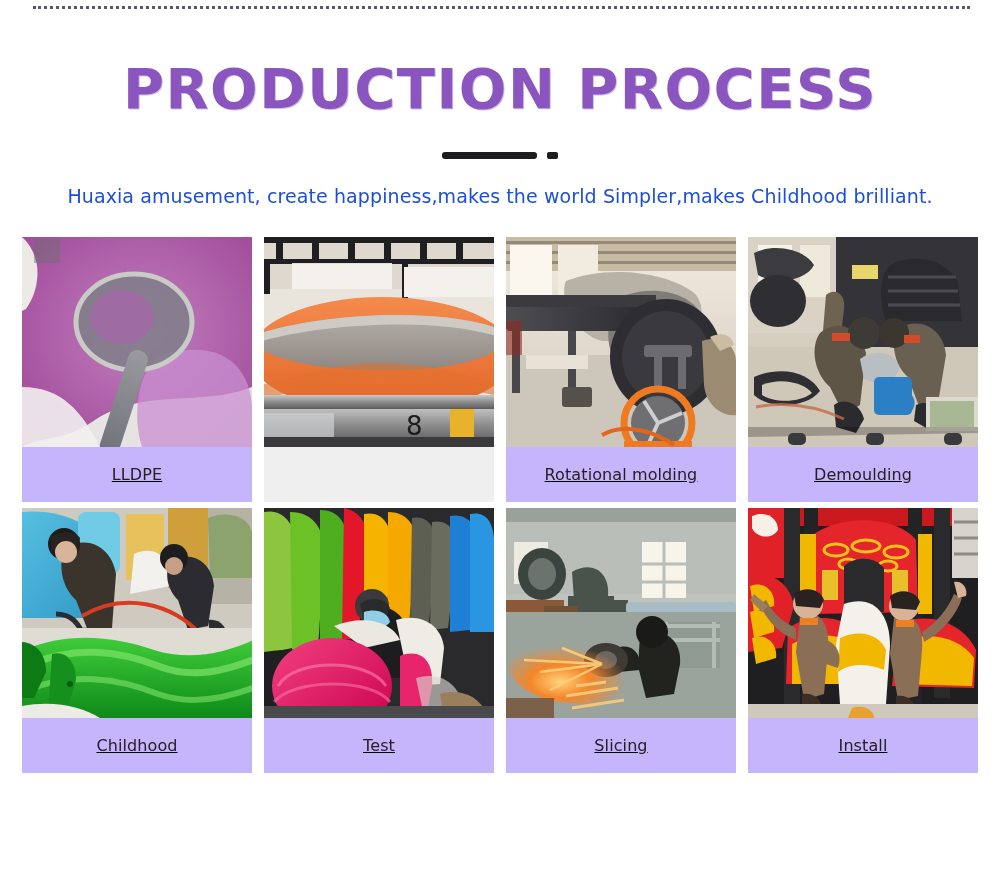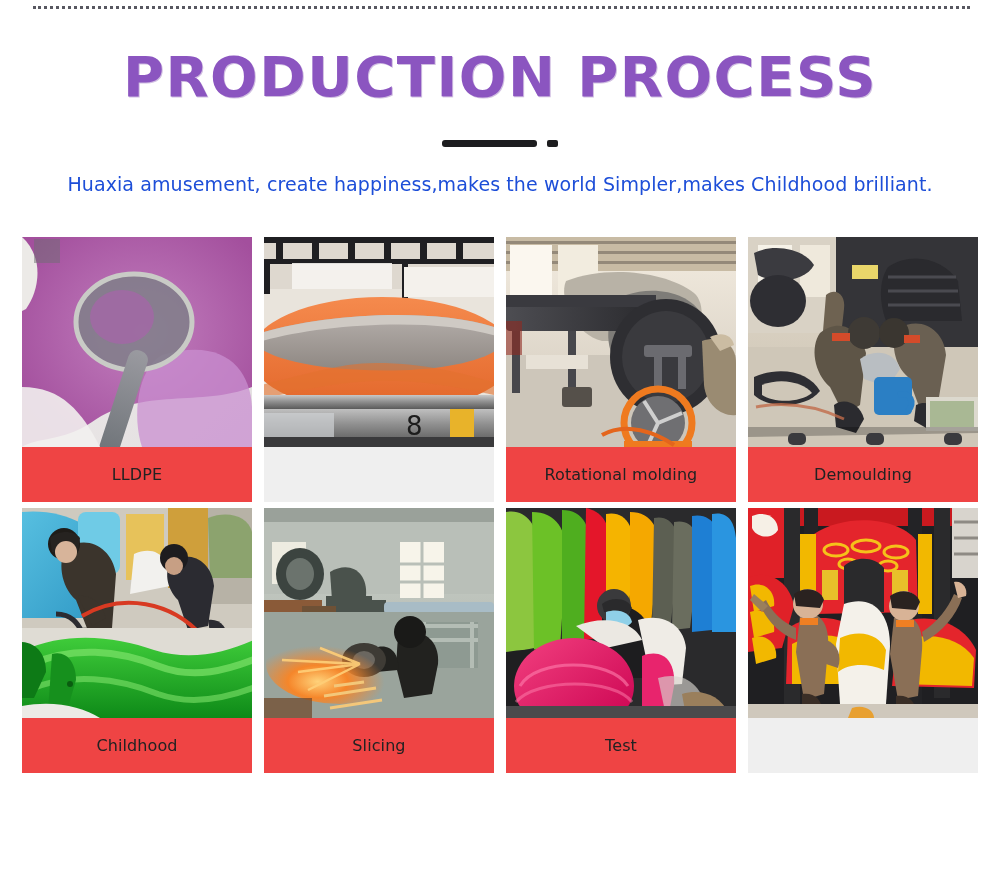--- a/index.html
+++ b/index.html
@@ -15,21 +15,21 @@
   
   .top-rule{
     position:absolute;left:33px;top:6px;width:937px;height:0;
     border-top:3px dotted #3b3b46;
     opacity:.85;
   }
 
   
   .header{padding-top:44px;text-align:center;}
   .title{
-    margin:4px;
+    margin:16px;
     font-size:56px;
     line-height:1.05;
     font-weight:bold;
     letter-spacing:1.5px;
     color:#8b55c0;
     font-family:"DejaVu Sans","Liberation Sans",sans-serif;
     text-shadow:1px 1px 0 rgba(120,70,170,.35);
   }
   .divider{
     margin:30px auto 0;
@@ -69,22 +69,22 @@
     overflow:hidden;
   }
   .thumb{
     position:absolute;left:0;top:0;width:230px;height:210px;
     overflow:hidden;
     background:#b9b9b9;
   }
   .thumb svg{display:block;width:230px;height:210px;}
   .caption{
     position:absolute;left:0;bottom:0;width:230px;height:55px;
-    background:#ef4444;
-    display:flex;align-items:center;justify-content:center;
+    background:#c4b5fd;
+    display:flex;align-items:center;justify-content:center;text-decoration:underline;
   }
   .caption span{
     font-size:16px;color:#222;
     font-family:"DejaVu Sans","Liberation Sans",sans-serif;
     letter-spacing:.1px;
   }
   
   .grid .card.r2{height:265px;}
 </style>
 </head>
@@ -344,77 +344,20 @@
           <path d="M6 182 C48 164 96 170 136 186 C170 198 206 190 236 178" stroke="#7ee36a" stroke-width="6" fill="none" opacity=".6"></path>
           <path d="M-6 134 C14 132 24 146 24 164 L12 190 L-6 190 Z" fill="#0d7a16"></path>
           <path d="M30 146 C44 142 54 154 54 172 L44 206 L26 204 Z" fill="#16901d"></path>
           <circle cx="48" cy="176" r="3" fill="#0a5c10"></circle>
           <circle cx="78" cy="216" r="3" fill="#0a5c10"></circle>
           <path d="M0 198 C30 192 60 198 78 210 L0 210 Z" fill="#ecebe6"></path>
         </svg>
       </div>
       <div class="caption">
         <span>Childhood</span>
-      </div>
-    </div>
-
-    <div class="card r2">
-      <div class="thumb">
-        <svg viewBox="0 0 230 210" preserveAspectRatio="none">
-          <defs>
-            <radialGradient id="g6s" cx="35%" cy="72%" r="45%">
-              <stop offset="0" stop-color="#ffd27a"></stop>
-                <stop offset=".45" stop-color="#f5862a"></stop>
-              <stop offset="1" stop-color="#f5862a" stop-opacity="0"></stop>
-            </radialGradient>
-            <linearGradient id="g6w" x1="0" y1="0" x2="0" y2="1">
-              <stop offset="0" stop-color="#cfd4cd"></stop>
-                <stop offset="1" stop-color="#a7aea6"></stop>
-            </linearGradient>
-          </defs>
-          <rect width="230" height="210" fill="url(#g6w)"></rect>
-          <rect x="0" y="0" width="230" height="86" fill="#b9bfb8"></rect>
-          <rect x="0" y="0" width="230" height="14" fill="#9aa19a"></rect>
-          <rect x="8" y="34" width="34" height="42" fill="#f4f1e6" opacity=".9"></rect>
-          <rect x="136" y="34" width="44" height="56" fill="#f7f4ea"></rect>
-          <g stroke="#b9bfb8" stroke-width="3">
-            <path d="M158 34 L158 90 M136 56 L180 56 M136 74 L180 74"></path>
-          </g>
-          <ellipse cx="36" cy="66" rx="24" ry="26" fill="#3c4440"></ellipse>
-          <ellipse cx="36" cy="66" rx="14" ry="16" fill="#6b736d"></ellipse>
-          <path d="M66 64 C86 52 104 64 102 88 L68 92 Z" fill="#4a524c"></path>
-          <rect x="62" y="88" width="46" height="16" fill="#4a524c"></rect>
-          <rect x="0" y="92" width="58" height="34" fill="#8a5a38"></rect>
-          <rect x="0" y="108" width="30" height="26" fill="#b0642c"></rect>
-          <rect x="38" y="98" width="34" height="28" fill="#6e5136"></rect>
-          <rect x="108" y="92" width="14" height="26" fill="#4a524c"></rect>
-          <rect x="120" y="94" width="110" height="12" rx="4" fill="#a8bcc6"></rect>
-          <rect x="124" y="106" width="8" height="16" fill="#7e8a90"></rect>
-          <rect x="0" y="104" width="230" height="106" fill="#9aa49c"></rect>
-          <rect x="156" y="114" width="58" height="46" fill="#8e9a92"></rect>
-          <g stroke="#b4bdb5" stroke-width="4" fill="none">
-            <path d="M156 118 L214 118 M156 132 L214 132 M160 114 L160 160 M208 114 L208 160"></path>
-          </g>
-          <path d="M134 128 C156 118 176 130 174 156 L168 186 L140 190 L132 158 Z" fill="#22221f"></path>
-          <circle cx="146" cy="124" r="16" fill="#1a1a18"></circle>
-          <path d="M110 140 C126 134 136 146 134 162 L112 164 Z" fill="#22221f"></path>
-          <ellipse cx="100" cy="152" rx="22" ry="17" fill="#3e3b35"></ellipse>
-          <ellipse cx="100" cy="152" rx="11" ry="9" fill="#6b6760"></ellipse>
-          <ellipse cx="76" cy="156" rx="74" ry="40" fill="url(#g6s)"></ellipse>
-          <g stroke="#ffcf78" stroke-width="2.5" opacity=".9">
-            <path d="M96 156 L34 164 M96 156 L44 182 M96 156 L56 140 M96 156 L18 152"></path>
-          </g>
-          <g stroke="#f3c77a" stroke-width="3">
-            <path d="M60 188 L112 180 M66 200 L118 192 M70 178 L100 174"></path>
-          </g>
-          <rect x="0" y="190" width="48" height="20" fill="#6d4526" opacity=".7"></rect>
-        </svg>
-      </div>
-      <div class="caption">
-        <span>Slicing</span>
       </div>
     </div>
 
     <div class="card r2">
       <div class="thumb">
         <svg viewBox="0 0 230 210" preserveAspectRatio="none">
           <defs>
             <linearGradient id="g7pk" x1="0" y1="0" x2="1" y2="1">
               <stop offset="0" stop-color="#f2407f"></stop>
                 <stop offset="1" stop-color="#c9004f"></stop>
@@ -448,20 +391,77 @@
         </svg>
       </div>
       <div class="caption">
         <span>Test</span>
       </div>
     </div>
 
     <div class="card r2">
       <div class="thumb">
         <svg viewBox="0 0 230 210" preserveAspectRatio="none">
+          <defs>
+            <radialGradient id="g6s" cx="35%" cy="72%" r="45%">
+              <stop offset="0" stop-color="#ffd27a"></stop>
+                <stop offset=".45" stop-color="#f5862a"></stop>
+              <stop offset="1" stop-color="#f5862a" stop-opacity="0"></stop>
+            </radialGradient>
+            <linearGradient id="g6w" x1="0" y1="0" x2="0" y2="1">
+              <stop offset="0" stop-color="#cfd4cd"></stop>
+                <stop offset="1" stop-color="#a7aea6"></stop>
+            </linearGradient>
+          </defs>
+          <rect width="230" height="210" fill="url(#g6w)"></rect>
+          <rect x="0" y="0" width="230" height="86" fill="#b9bfb8"></rect>
+          <rect x="0" y="0" width="230" height="14" fill="#9aa19a"></rect>
+          <rect x="8" y="34" width="34" height="42" fill="#f4f1e6" opacity=".9"></rect>
+          <rect x="136" y="34" width="44" height="56" fill="#f7f4ea"></rect>
+          <g stroke="#b9bfb8" stroke-width="3">
+            <path d="M158 34 L158 90 M136 56 L180 56 M136 74 L180 74"></path>
+          </g>
+          <ellipse cx="36" cy="66" rx="24" ry="26" fill="#3c4440"></ellipse>
+          <ellipse cx="36" cy="66" rx="14" ry="16" fill="#6b736d"></ellipse>
+          <path d="M66 64 C86 52 104 64 102 88 L68 92 Z" fill="#4a524c"></path>
+          <rect x="62" y="88" width="46" height="16" fill="#4a524c"></rect>
+          <rect x="0" y="92" width="58" height="34" fill="#8a5a38"></rect>
+          <rect x="0" y="108" width="30" height="26" fill="#b0642c"></rect>
+          <rect x="38" y="98" width="34" height="28" fill="#6e5136"></rect>
+          <rect x="108" y="92" width="14" height="26" fill="#4a524c"></rect>
+          <rect x="120" y="94" width="110" height="12" rx="4" fill="#a8bcc6"></rect>
+          <rect x="124" y="106" width="8" height="16" fill="#7e8a90"></rect>
+          <rect x="0" y="104" width="230" height="106" fill="#9aa49c"></rect>
+          <rect x="156" y="114" width="58" height="46" fill="#8e9a92"></rect>
+          <g stroke="#b4bdb5" stroke-width="4" fill="none">
+            <path d="M156 118 L214 118 M156 132 L214 132 M160 114 L160 160 M208 114 L208 160"></path>
+          </g>
+          <path d="M134 128 C156 118 176 130 174 156 L168 186 L140 190 L132 158 Z" fill="#22221f"></path>
+          <circle cx="146" cy="124" r="16" fill="#1a1a18"></circle>
+          <path d="M110 140 C126 134 136 146 134 162 L112 164 Z" fill="#22221f"></path>
+          <ellipse cx="100" cy="152" rx="22" ry="17" fill="#3e3b35"></ellipse>
+          <ellipse cx="100" cy="152" rx="11" ry="9" fill="#6b6760"></ellipse>
+          <ellipse cx="76" cy="156" rx="74" ry="40" fill="url(#g6s)"></ellipse>
+          <g stroke="#ffcf78" stroke-width="2.5" opacity=".9">
+            <path d="M96 156 L34 164 M96 156 L44 182 M96 156 L56 140 M96 156 L18 152"></path>
+          </g>
+          <g stroke="#f3c77a" stroke-width="3">
+            <path d="M60 188 L112 180 M66 200 L118 192 M70 178 L100 174"></path>
+          </g>
+          <rect x="0" y="190" width="48" height="20" fill="#6d4526" opacity=".7"></rect>
+        </svg>
+      </div>
+      <div class="caption">
+        <span>Slicing</span>
+      </div>
+    </div>
+
+    <div class="card r2">
+      <div class="thumb">
+        <svg viewBox="0 0 230 210" preserveAspectRatio="none">
           <rect width="230" height="210" fill="#1f1f22"></rect>
           <rect x="0" y="0" width="230" height="18" fill="#c9191f"></rect>
           <rect x="0" y="0" width="36" height="70" fill="#e02128"></rect>
           <path d="M4 8 C18 2 30 10 30 22 C24 32 8 30 4 20 Z" fill="#f6f0e6"></path>
           <rect x="36" y="0" width="16" height="200" fill="#2a2a2c"></rect>
           <rect x="56" y="0" width="14" height="190" fill="#232326"></rect>
           <rect x="160" y="0" width="14" height="196" fill="#232326"></rect>
           <rect x="186" y="0" width="16" height="190" fill="#2a2a2c"></rect>
           <rect x="204" y="0" width="26" height="70" fill="#d8d4cd"></rect>
           <g stroke="#8e8a84" stroke-width="3" fill="none">
@@ -508,16 +508,19 @@
             <path d="M142 88 C152 80 168 82 172 94 L168 102 L144 100 Z" fill="#2a2220"></path>
             <rect x="148" y="112" width="18" height="7" fill="#ef7f23"></rect>
             <path d="M174 124 C190 114 200 100 206 86 L214 90 C208 108 194 124 176 134 Z" fill="#8a6f56"></path>
             <path d="M206 74 C214 72 220 80 218 88 L210 90 Z" fill="#d8b396"></path>
             <path d="M148 188 C160 186 168 194 168 204 L148 206 Z" fill="#3a2e26"></path>
           </g>
           <rect x="0" y="196" width="230" height="14" fill="#cfc8bc"></rect>
           <path d="M104 200 C116 196 126 202 126 210 L100 210 Z" fill="#e8a030"></path>
         </svg>
       </div>
+      <div class="caption">
+        <span>Install</span>
+      </div>
     </div>
 
   </div>
 </div>
 
 </body></html>

